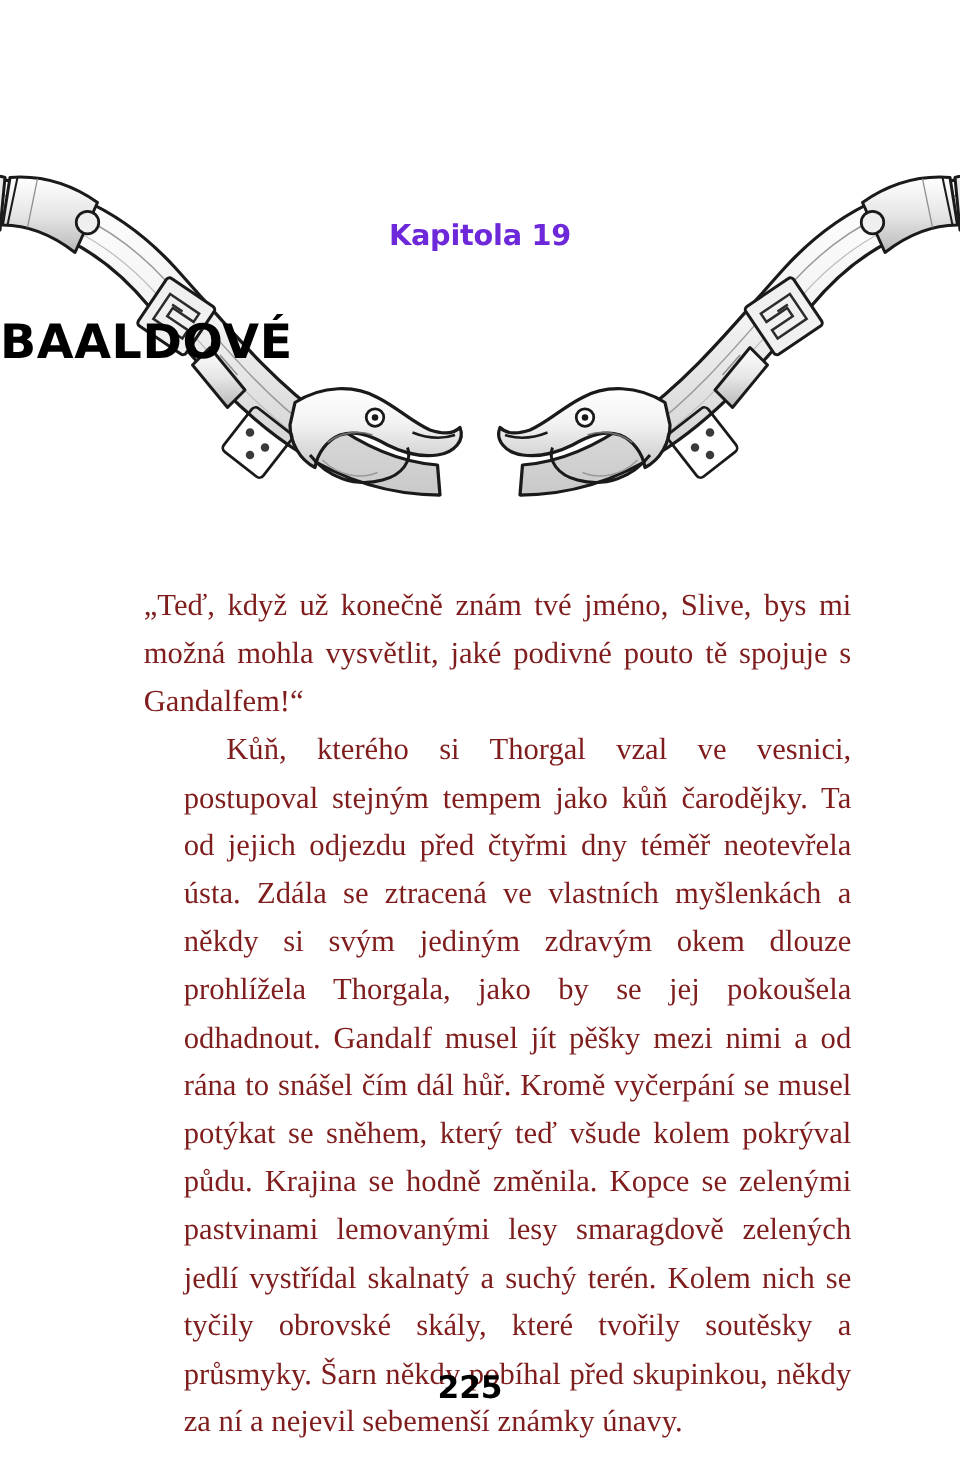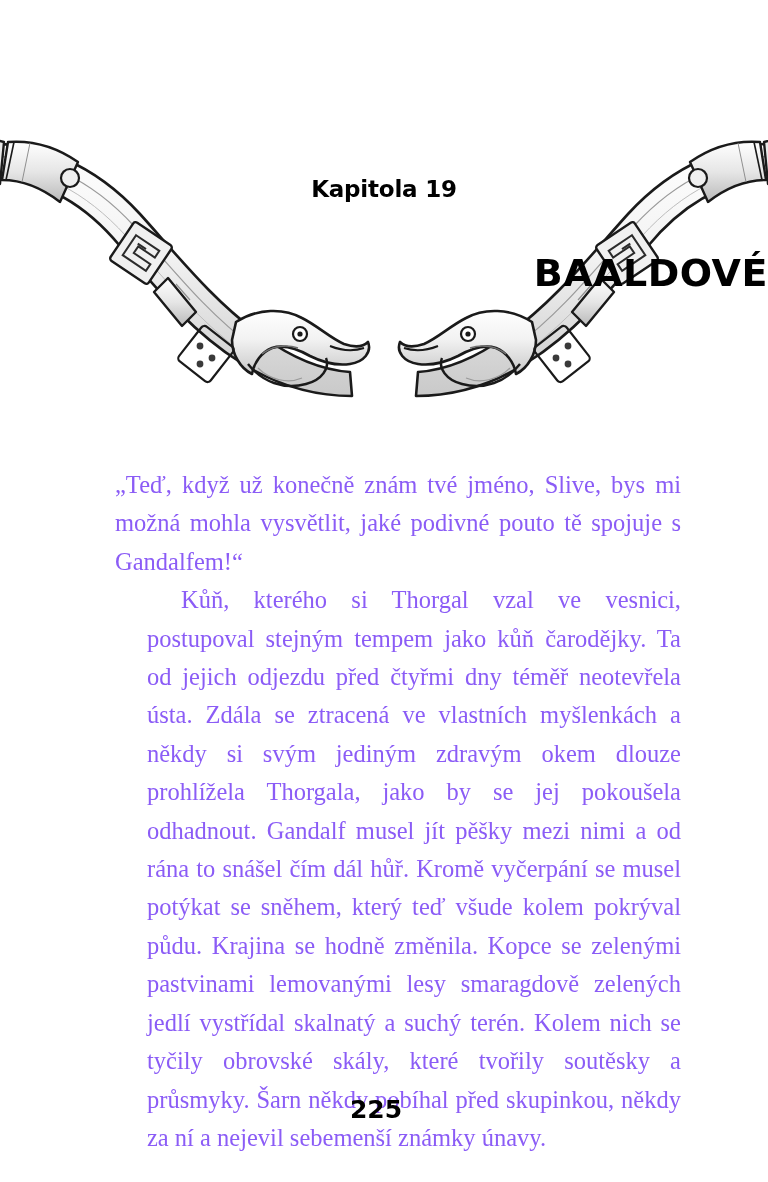--- a/index.html
+++ b/index.html
@@ -42,45 +42,45 @@
   .chapter-label {
     position: absolute;
     top: 176px;
     left: 0;
     width: 768px;
     text-align: center;
     font-family: "DejaVu Sans", sans-serif;
     font-weight: bold;
     font-size: 23px;
     letter-spacing: -0.2px;
-    color: #000000;
+    color: #6d28d9;
   }
   .chapter-title {
     position: absolute;
     top: 226px;
     left: 0;
     width: 768px;
-    text-align: right;
+    text-align: left;
     font-family: "DejaVu Sans", sans-serif;
     font-weight: bold;
     font-size: 38px;
     letter-spacing: 0.5px;
     color: #000000;
   }
 
   
   .body-text {
     position: absolute;
     top: 466px;
     left: 115px;
     width: 566px;
     font-family: "Liberation Serif", serif;
     font-size: 24.5px;
     line-height: 38.4px;
-    color: #8b5cf6;
+    color: #7f1d1d;
     text-align: justify;
     text-justify: inter-word;
   }
   .body-text p {
     margin: 0;
   }
   .body-text p.indent {
     text-indent: 34px;
     margin-left: 32px;
   }

